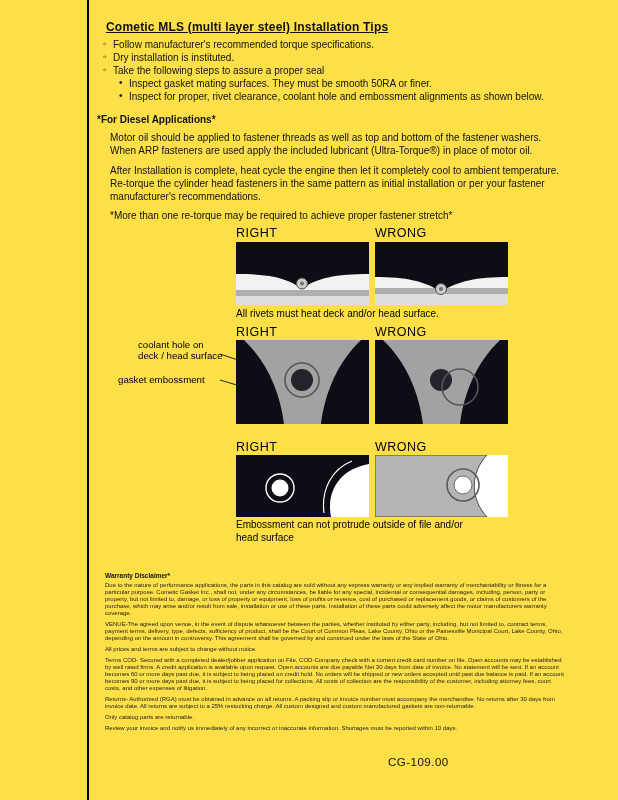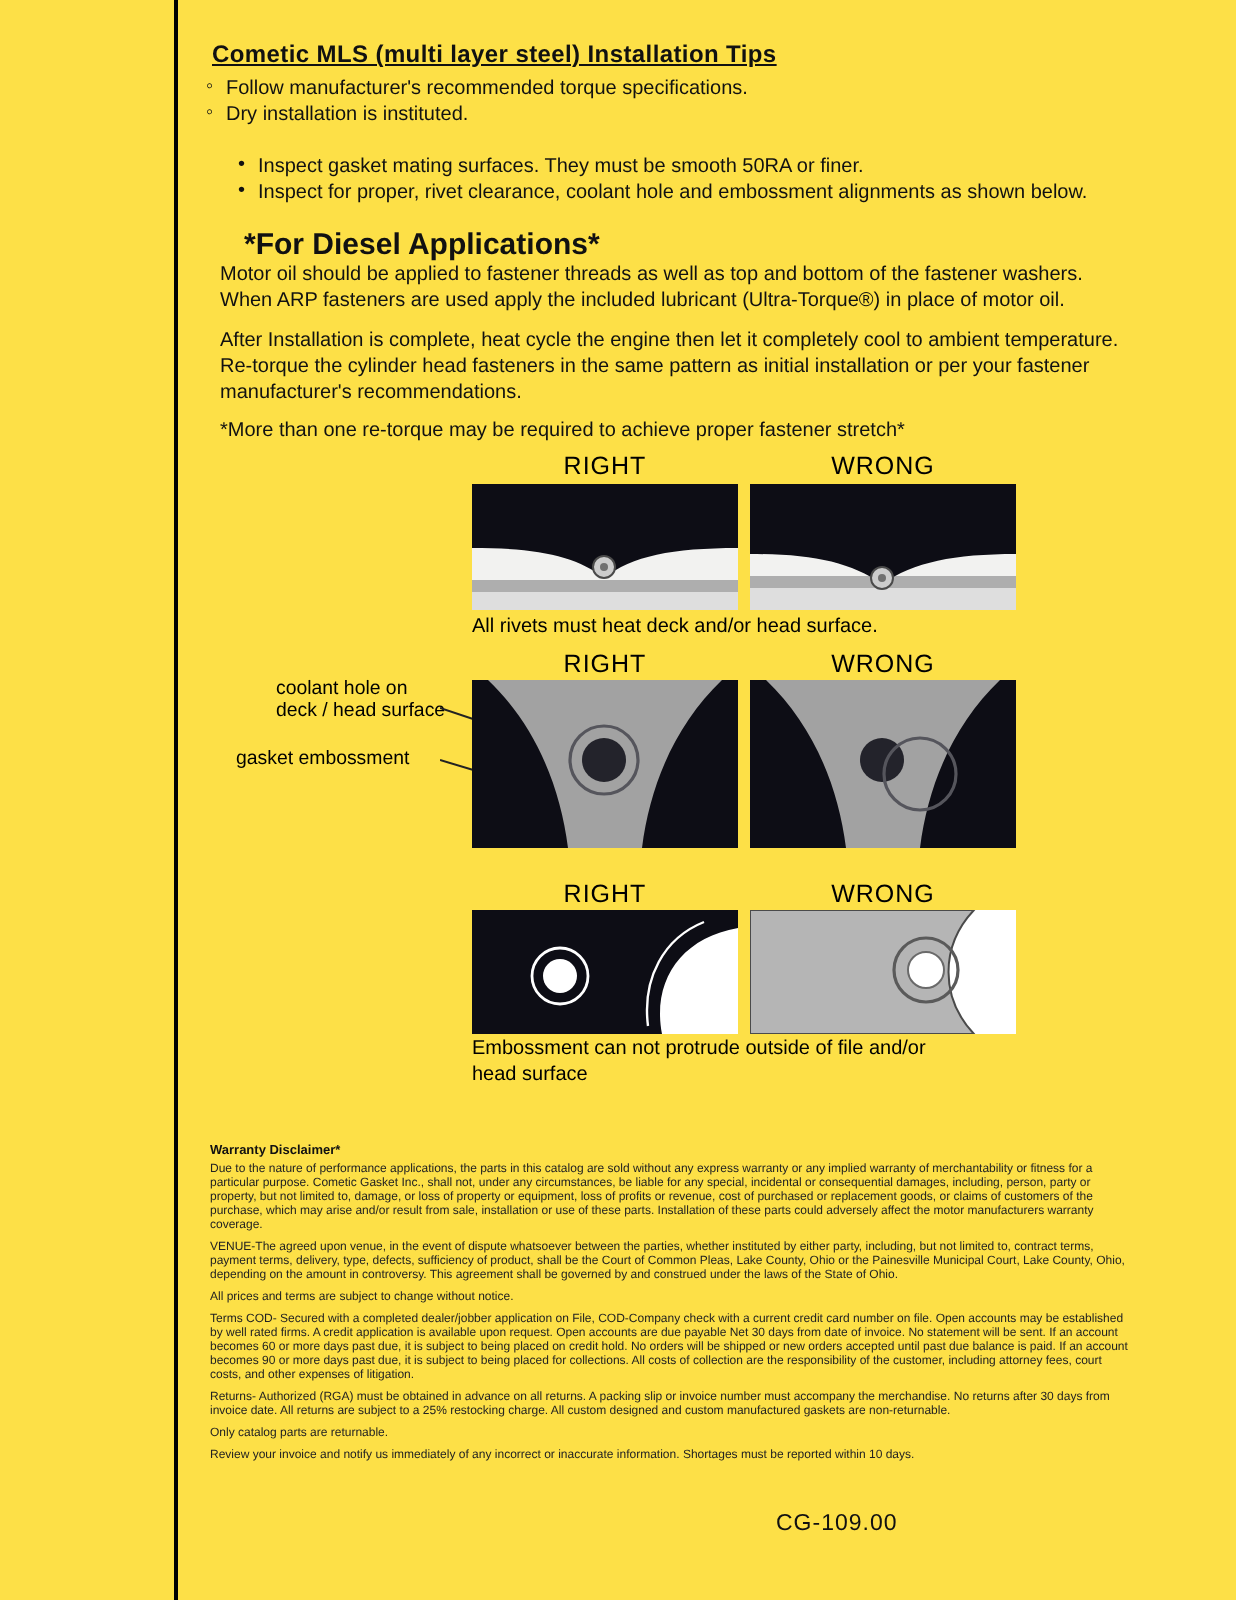--- a/index.html
+++ b/index.html
@@ -11,27 +11,27 @@
 
   .title { position: absolute; left: 106px; top: 20px; font-size: 12px; font-weight: bold; text-decoration: underline; letter-spacing: 0.2px; }
 
   .tip { position: absolute; left: 103px; width: 460px; font-size: 10px; padding-left: 10px; }
   .tip::before { content: "◦"; position: absolute; left: 0; top: -1px; font-size: 10px; }
   .subtip { left: 119px; }
   .subtip::before { content: "•"; }
   .tp0 { top: 39px; } .tp1 { top: 52px; } .tp2 { top: 65px; }
   .tp3 { top: 78px; } .tp4 { top: 91px; }
 
-  .diesel-h { position: absolute; left: 122px; top: 114px; font-size: 15px; font-weight: bold; }
+  .diesel-h { position: absolute; left: 97px; top: 114px; font-size: 10px; font-weight: bold; }
   .para { position: absolute; left: 110px; font-size: 10px; line-height: 13px; }
   .p1 { top: 131px; width: 458px; }
   .p2 { top: 164px; width: 468px; }
   .note { top: 209px; width: 468px; }
 
-  .dg-label { position: absolute; width: 133px; text-align: center; font-size: 12.5px; letter-spacing: 0.5px; color: #000; }
+  .dg-label { position: absolute; width: 133px; font-size: 12.5px; letter-spacing: 0.5px; color: #000; }
   .colR { left: 236px; } .colW { left: 375px; }
   .r1h { top: 226px; } .r2h { top: 325px; } .r3h { top: 440px; }
 
   .dg { position: absolute; display: block; }
   .r1i { top: 242px; } .r2i { top: 340px; } .r3i { top: 455px; }
 
   .caption { position: absolute; left: 236px; font-size: 10px; line-height: 13px; color: #000; }
   .cap1 { top: 307px; width: 290px; }
   .cap2 { top: 426px; width: 290px; }
   .cap3 { top: 518px; width: 235px; }
@@ -50,20 +50,21 @@
 <body>
 
 <div class="page">
 
   <div class="left-rule"></div>
 
   <div class="title">Cometic MLS (multi layer steel) Installation Tips</div>
 
   <div class="tip tp0">Follow manufacturer's recommended torque specifications.</div>
   <div class="tip tp1">Dry installation is instituted.</div>
+  <div class="tip tp2">Take the following steps to assure a proper seal</div>
   <div class="tip subtip tp3">Inspect gasket mating surfaces.  They must be smooth 50RA or finer.</div>
   <div class="tip subtip tp4">Inspect for proper, rivet clearance, coolant hole and embossment alignments as shown below.</div>
 
   <div class="diesel-h">*For Diesel Applications*</div>
   <div class="para p1">Motor oil should be applied to fastener threads as well as top and bottom of the fastener washers. When ARP fasteners are used apply the included lubricant (Ultra-Torque®) in place of motor oil.</div>
   <div class="para p2">After Installation is complete, heat cycle the engine then let it completely cool to ambient temperature. Re-torque the cylinder head fasteners in the same pattern as initial installation or per your fastener manufacturer's recommendations.</div>
   <div class="para note">*More than one re-torque may be required to achieve proper fastener stretch*</div>
 
   <div class="dg-label colR r1h">RIGHT</div>
   <div class="dg-label colW r1h">WRONG</div>

